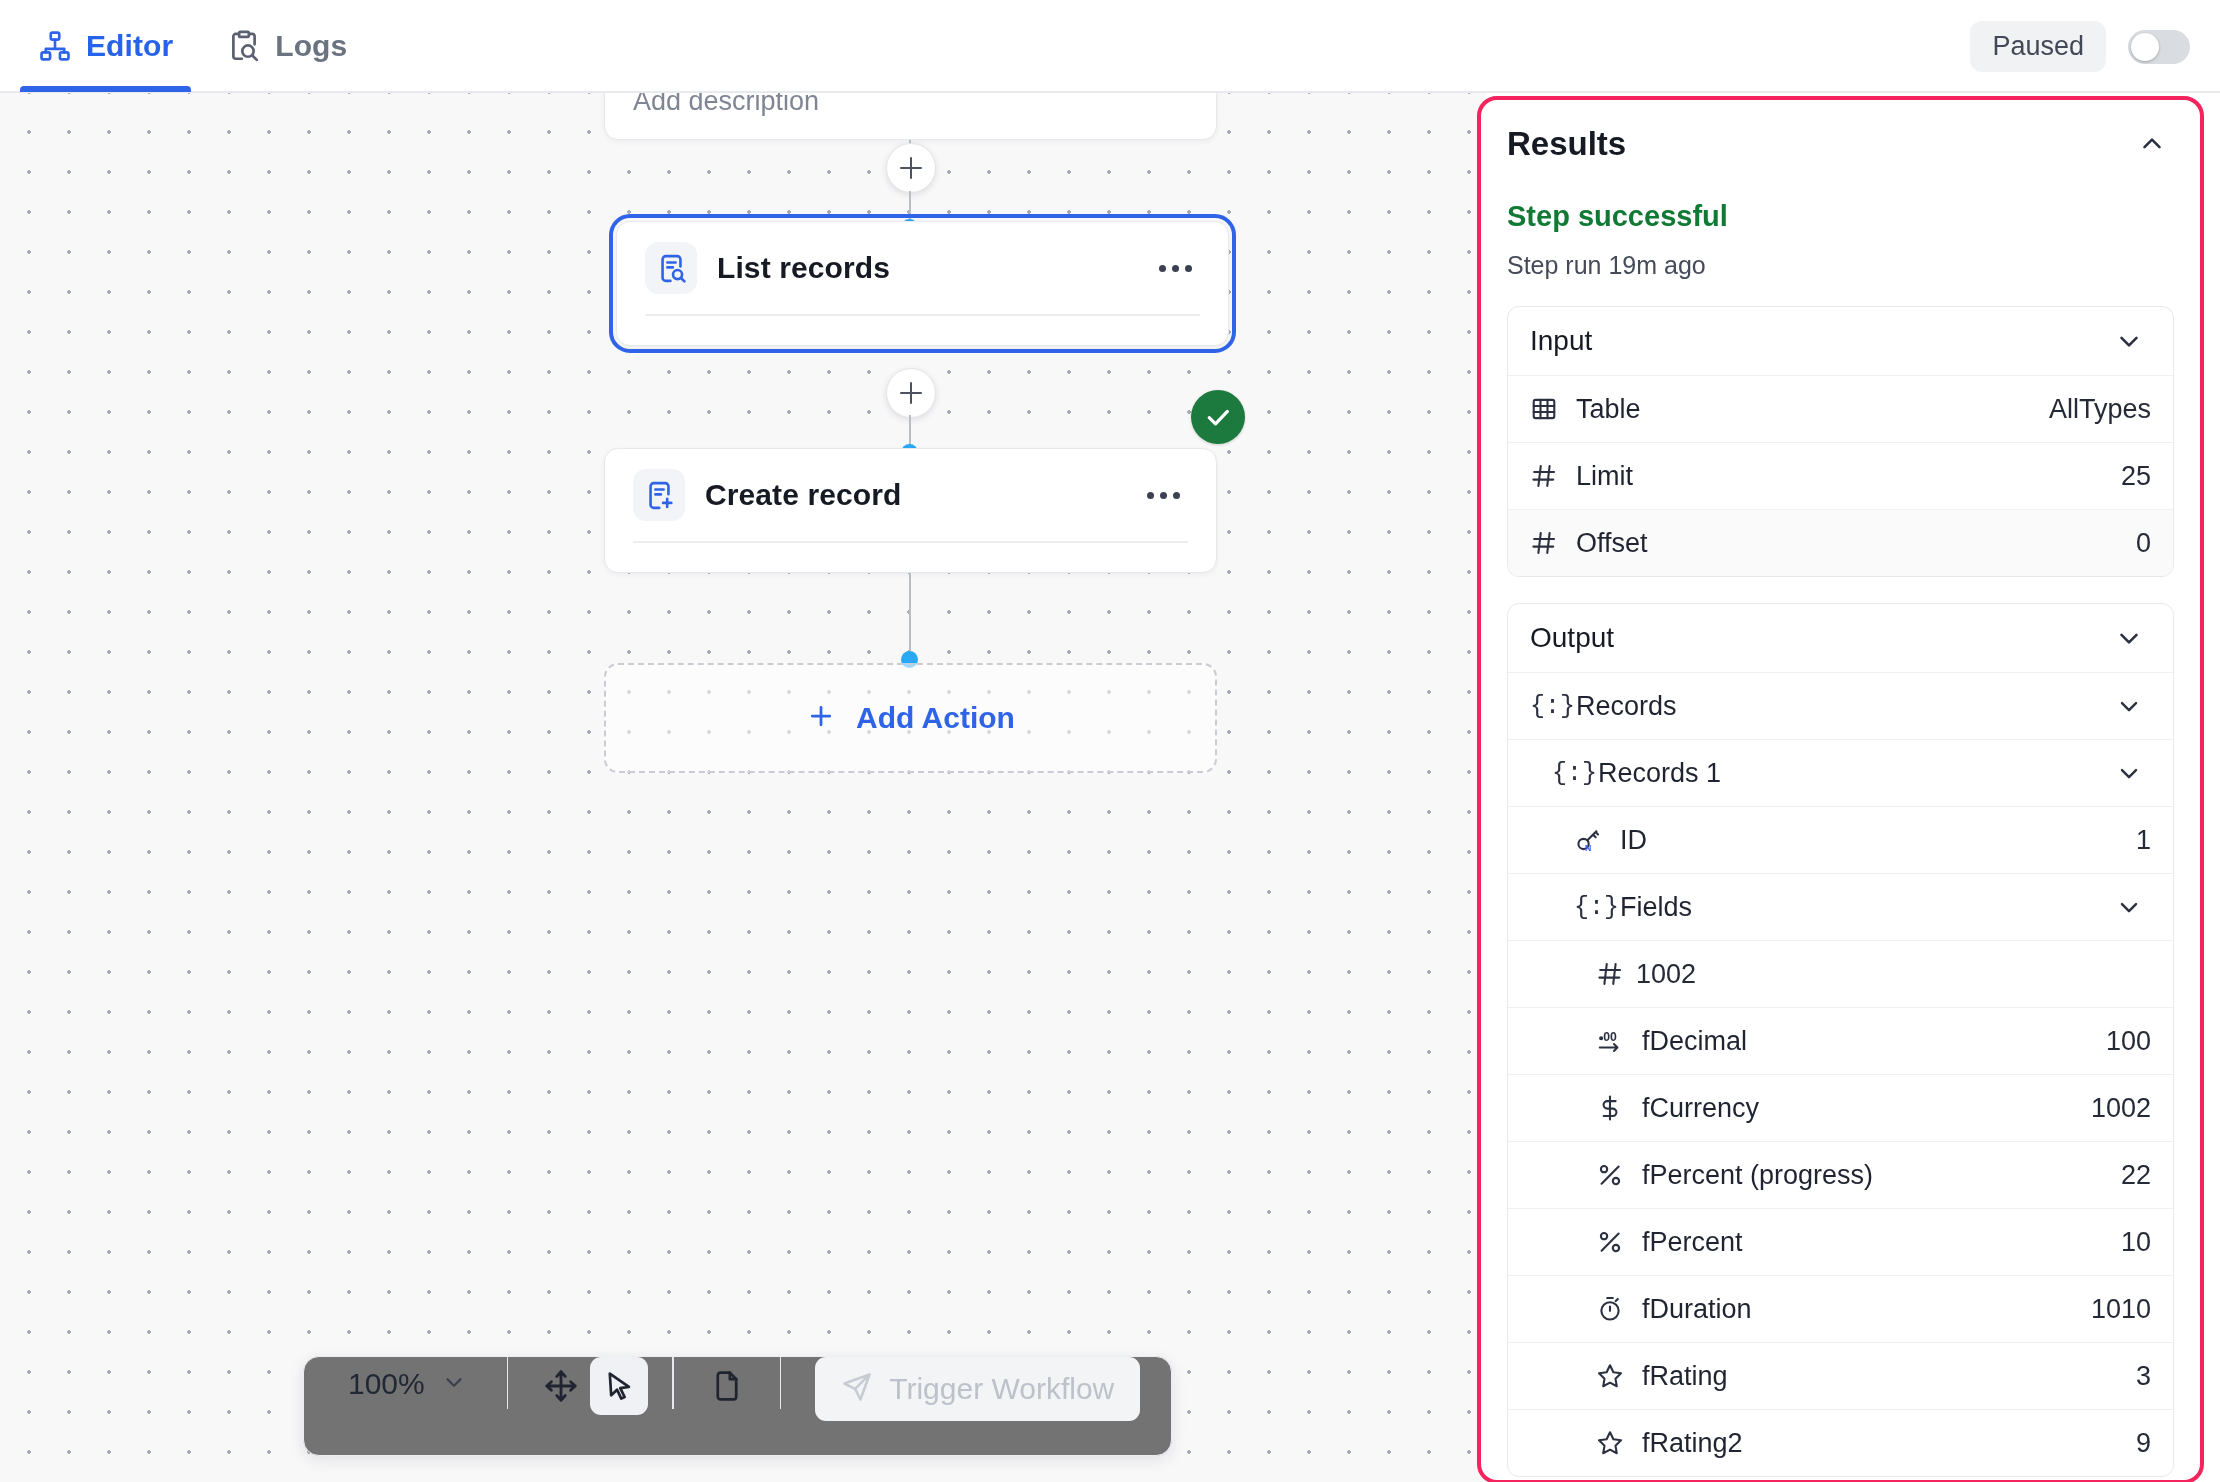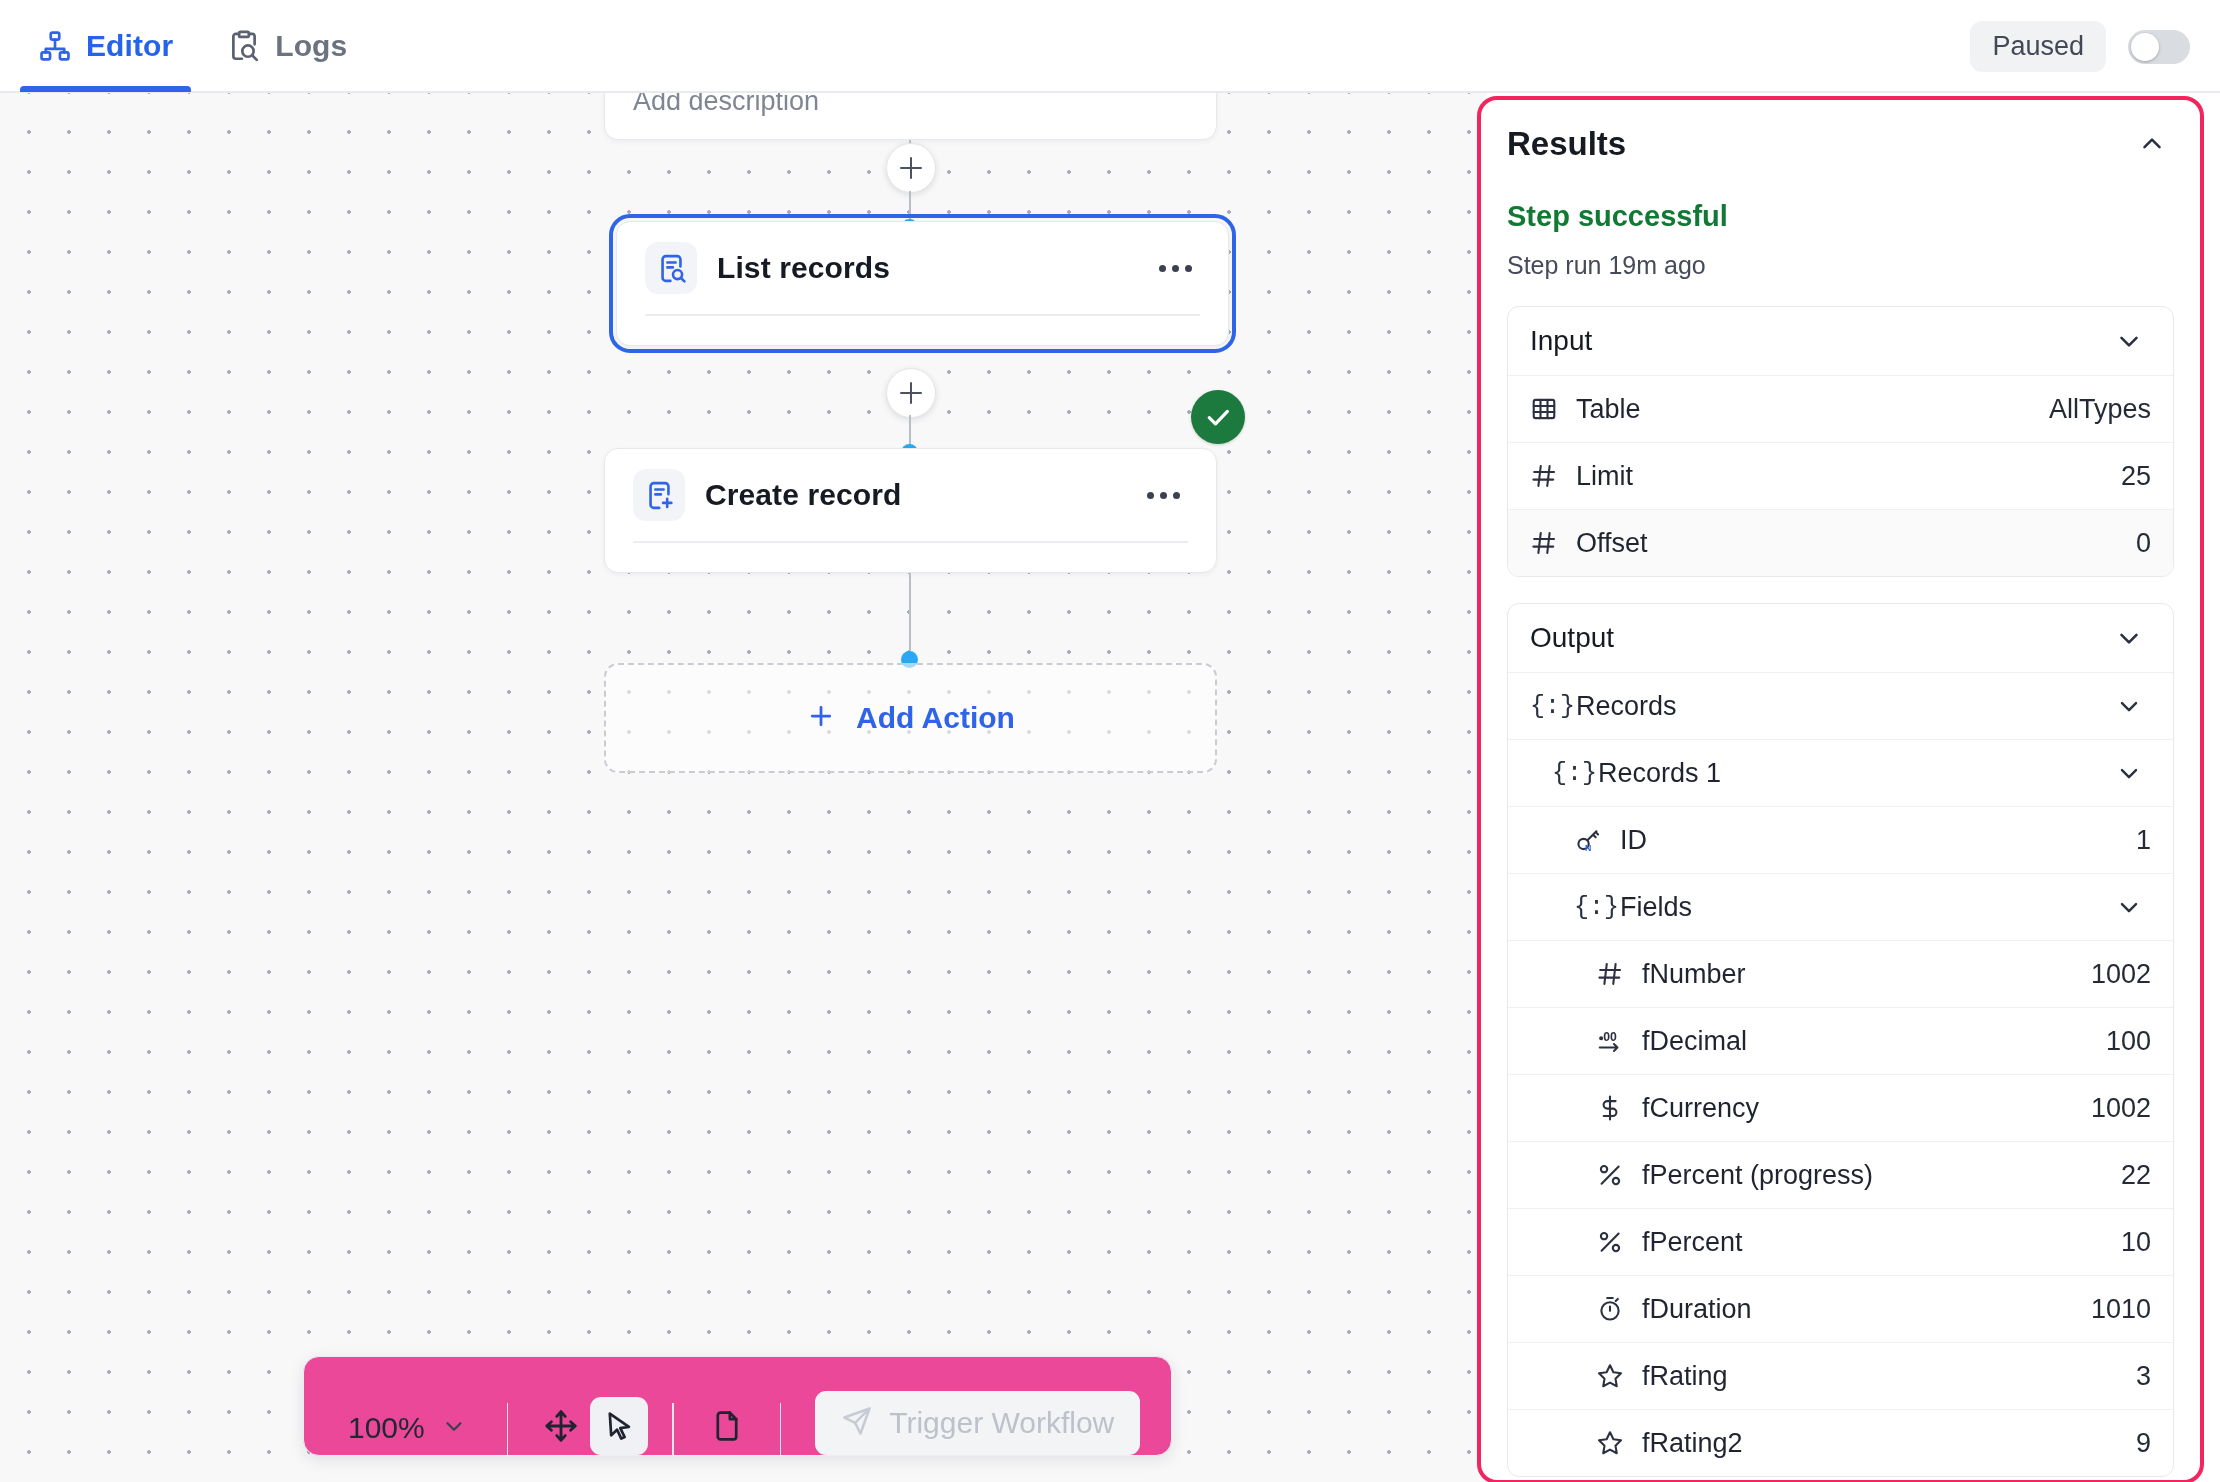--- a/index.html
+++ b/index.html
@@ -99,23 +99,23 @@
     position:absolute;left:604px;width:613px;height:110px;
     border:2.5px dashed #c9ccd3;border-radius:14px;background:rgba(255,255,255,.55);
     display:flex;align-items:center;justify-content:center;gap:20px;cursor:pointer;
     box-sizing:border-box;
   }
   .addaction .aa-label{font-size:30px;font-weight:700;color:#2f64e8;}
 
   
   .bottombar{
     position:absolute;left:303px;top:1356px;width:869px;height:100px;
-    background:#ec4899;border:1.5px solid #eceef1;border-radius:16px;
+    background:#737373;border:1.5px solid #eceef1;border-radius:16px;
     box-shadow:0 4px 16px rgba(25,30,45,.10);
-    display:flex;align-items:flex-end;box-sizing:border-box;padding:0 28px;gap:0;
+    display:flex;align-items:flex-start;box-sizing:border-box;padding:0 28px;gap:0;
   }
   .zoomsel{display:flex;align-items:center;gap:16px;padding:10px 16px;cursor:pointer;}
   .zoomsel .zv{font-size:30px;color:#222833;font-weight:400;}
   .vsep{width:1.5px;height:52px;background:#e6e8ec;margin:0 24px;}
   .tbtn{
     width:58px;height:58px;border-radius:11px;display:flex;align-items:center;justify-content:center;
     cursor:pointer;
   }
   .tbtn.active{background:#f0f1f4;}
   .triggerbtn{
@@ -413,21 +413,20 @@
               </svg>
           </div>
         </div>
 
         <div class="row ind3">
           <div class="rowicon">
             <svg width="28" height="28" viewBox="0 0 24 24" fill="none" stroke="#2b3140" stroke-width="1.8" stroke-linecap="round">
                 <path d="M9.2 3.5 7.2 20.5M16.8 3.5l-2 17M3.6 8.6h17M2.9 15.1h17"></path>
               </svg>
           </div>
-          <div class="rowlabel">fNumber</div>
           <div class="rowval">1002</div>
         </div>
 
         <div class="row ind3">
           <div class="rowicon">
             <svg width="28" height="28" viewBox="0 0 24 24" fill="none" stroke="#2b3140" stroke-width="1.7" stroke-linecap="round" stroke-linejoin="round">
               <circle cx="4.4" cy="9.6" r="0.9" fill="#2b3140"></circle>
               <text x="6.2" y="11.6" font-size="10.5" stroke="none" fill="#2b3140" font-family="Liberation Sans, sans-serif" font-weight="700">00</text>
               <path d="M3.2 17.6h15.2M15.4 14.6l3 3-3 3"></path>
             </svg>

